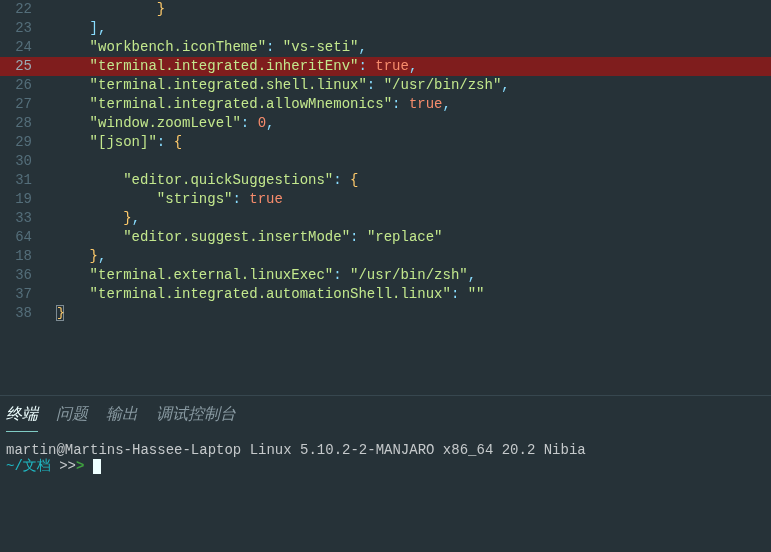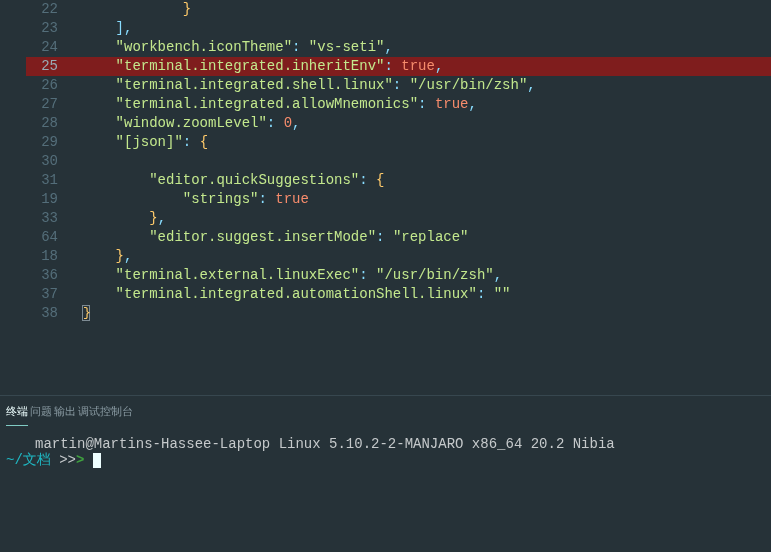--- a/index.html
+++ b/index.html
@@ -8,21 +8,20 @@
   font-family: 'Consolas', 'Monaco', 'Courier New', monospace;
   font-size: 14px;
   width: 771px;
   height: 552px;
   overflow: hidden;
   color: #eeffff;
 }
 .editor-area {
   height: 395px;
   overflow: hidden;
-  margin-left: 26px;
 }
 .code-line {
   display: flex;
   height: 19px;
   line-height: 19px;
 }
 .code-line.highlight {
   background: #7f1d1d;
 }
 .line-number {
@@ -56,38 +55,39 @@
   vertical-align: middle;
 }
 .panel {
   border-top: 1px solid #37474f;
   height: 157px;
   background: #263238;
 }
 .panel-tabs {
   display: flex;
   padding: 8px 6px 0 6px;
-  gap: 2px;
-  font-size: 11px;
+  gap: 18px;
+  font-size: 16px;
+  font-style: italic;
 }
 .panel-tab {
   color: #8a9ba3;
   padding-bottom: 6px;
   cursor: pointer;
 }
 .panel-tab.active {
   color: #eeffff;
   border-bottom: 1px solid #80cbc4;
 }
 .terminal-body {
   padding: 10px 6px;
   font-size: 14px;
   line-height: 1.15;
 }
-.term-line1 { color: #c5c9cb; margin-left: 29px; }
+.term-line1 { color: #c5c9cb; }
 .term-cwd { color: #1fb8c3; font-weight: normal; }
 .term-prompt1 { color: #c5c9cb; }
 .term-prompt2 { color: #3fa03f; font-weight: bold; }
 .term-cursor {
   display: inline-block;
   width: 8px;
   height: 15px;
   background: #eeffff;
   vertical-align: middle;
 }

